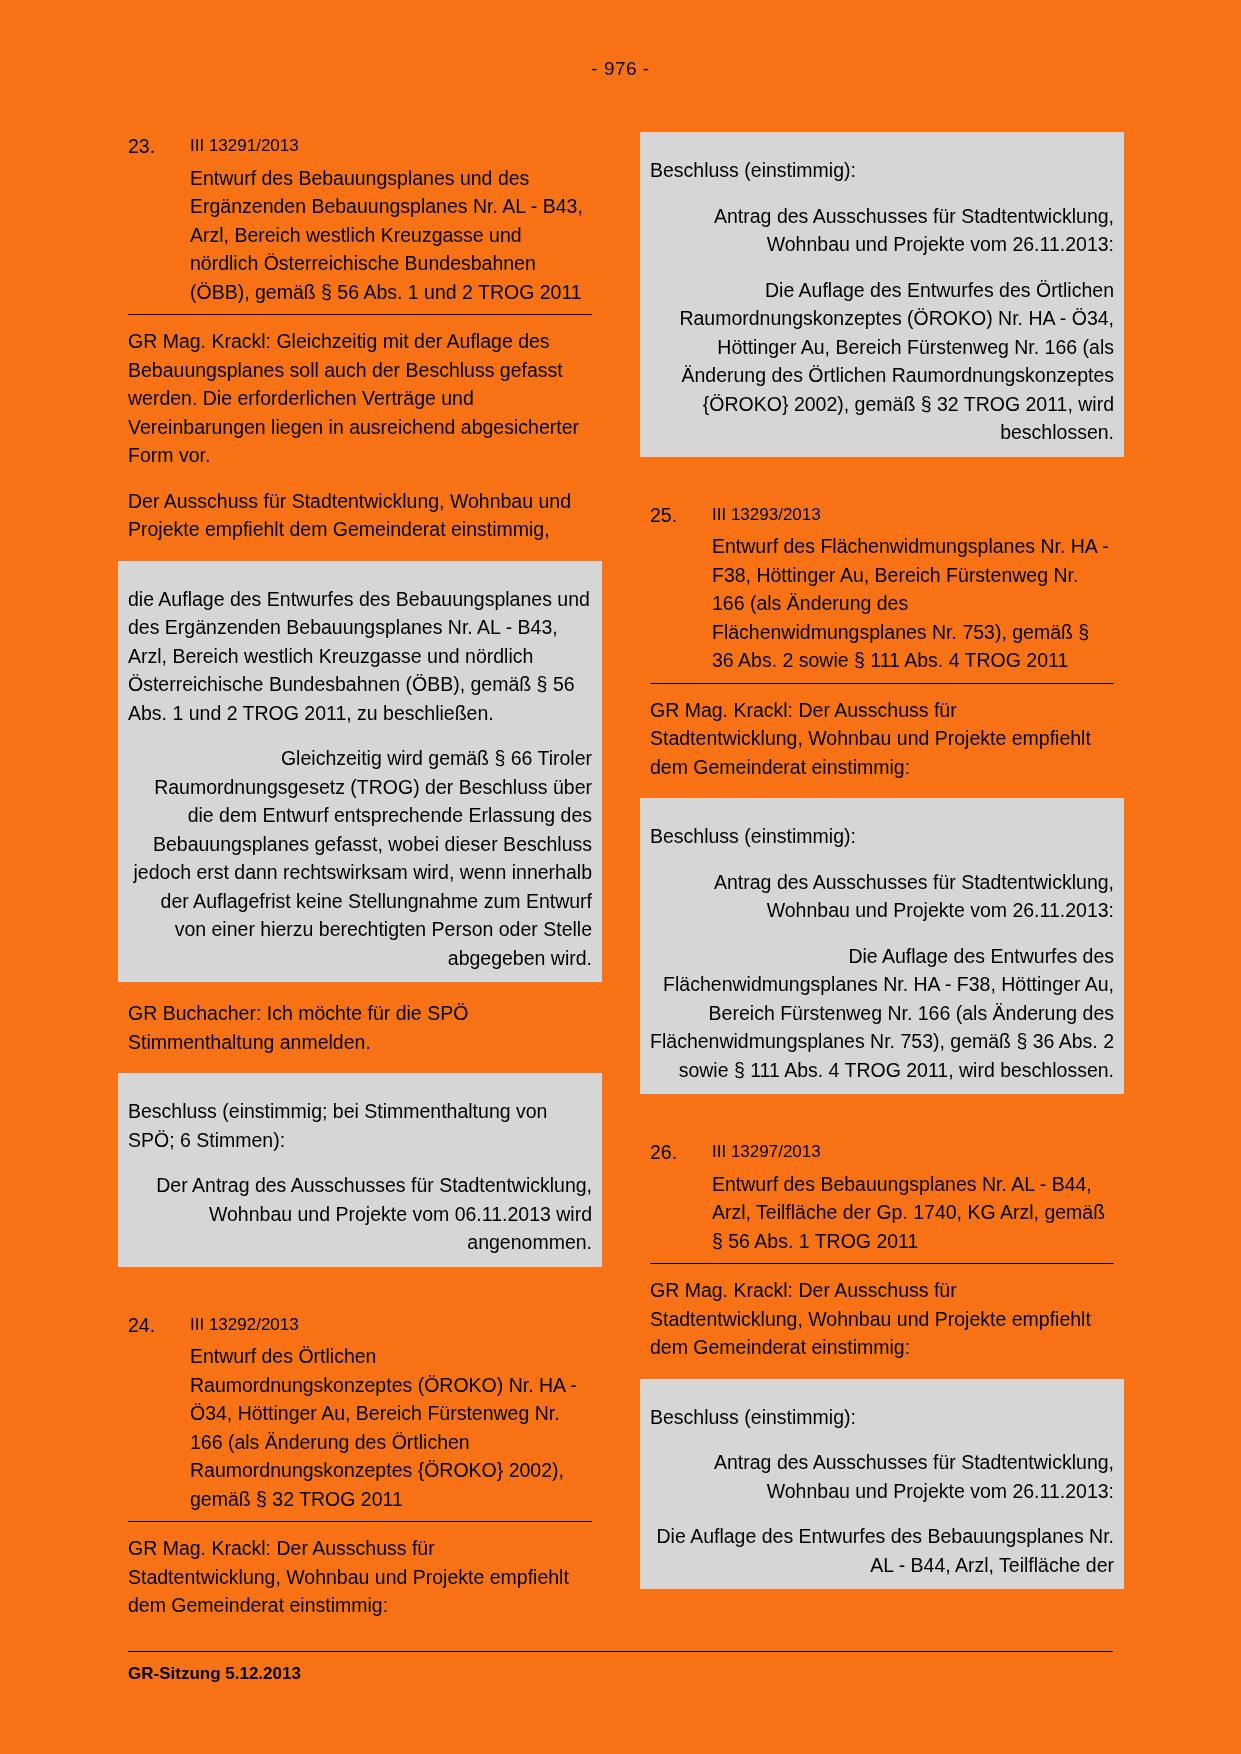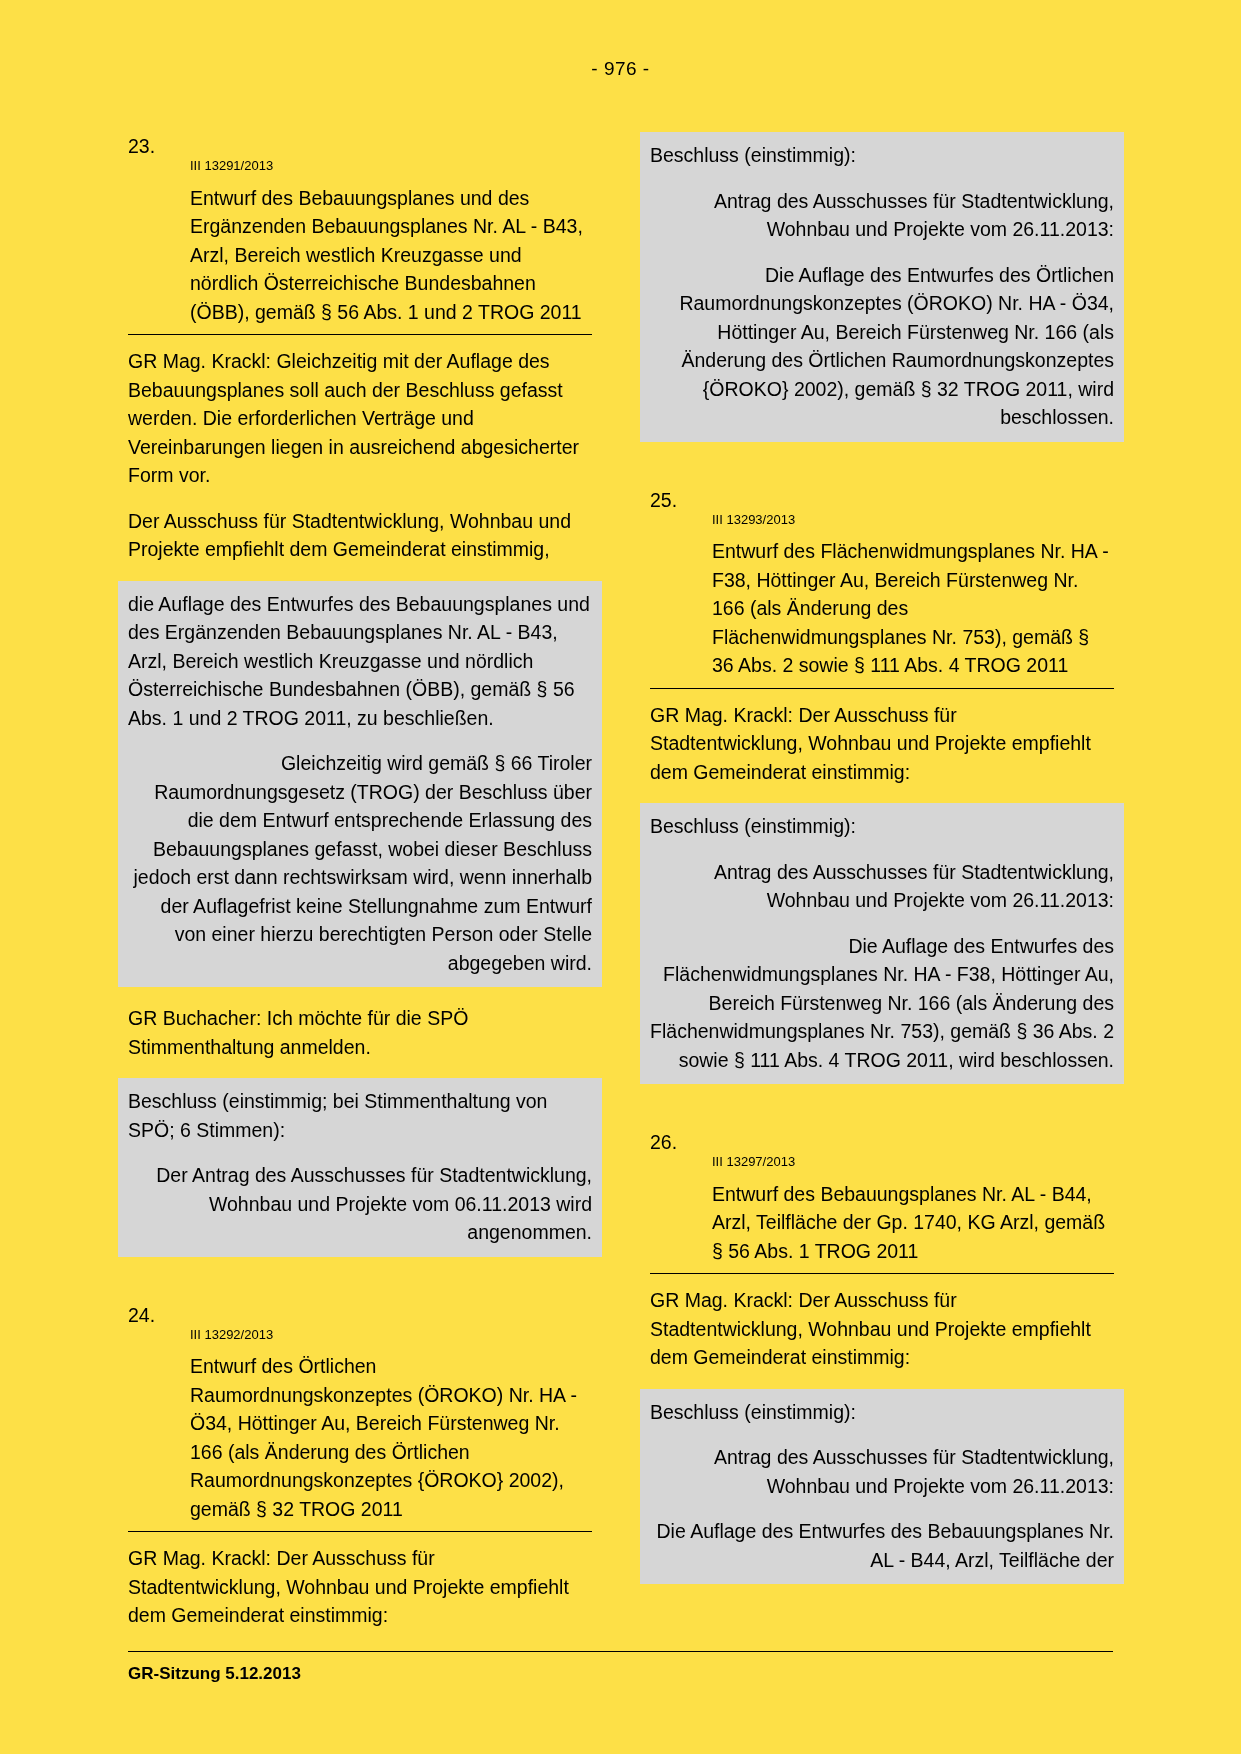--- a/index.html
+++ b/index.html
@@ -10,21 +10,21 @@
   body {
     font-family: "Liberation Sans", sans-serif;
     color: #000000;
   }
   .page {
     position: relative;
     width: 1241px;
     height: 1754px;
     box-sizing: border-box;
     padding: 58px 128px 0 128px;
-    background: #fde047;
+    background: #f97316;
     overflow: hidden;
   }
   .page-header {
     text-align: center;
     font-size: 19px;
     letter-spacing: 0.5px;
     margin-bottom: 52px;
   }
   .columns {
     display: flex;
@@ -42,43 +42,42 @@
     line-height: 28.5px;
   }
   .block {
     margin-bottom: 17px;
   }
   .block:last-child {
     margin-bottom: 0;
   }
   .shaded {
     background: #d6d6d6;
-    padding: 9px 10px 10px 10px;
+    padding: 24px 10px 10px 10px;
     margin-left: -10px;
     margin-right: -10px;
   }
   .shaded p + p {
     margin-top: 17px;
     text-align: right;
   }
   
   .item {
     display: flex;
     margin-bottom: 3px;
   }
   .item-num {
     width: 62px;
     flex: 0 0 62px;
     font-size: 19.5px;
     line-height: 28.5px;
   }
   .item-title {
-    font-size: 13px;
-    line-height: 28.5px;
-    margin-top: 20px;
+    font-size: 17px;
+    line-height: 28.5px;
   }
   .item-body {
     margin-left: 62px;
     font-size: 19.5px;
     line-height: 28.5px;
   }
   .rule {
     border: none;
     border-top: 1px solid #000000;
     margin: 8px 0 12px 0;

